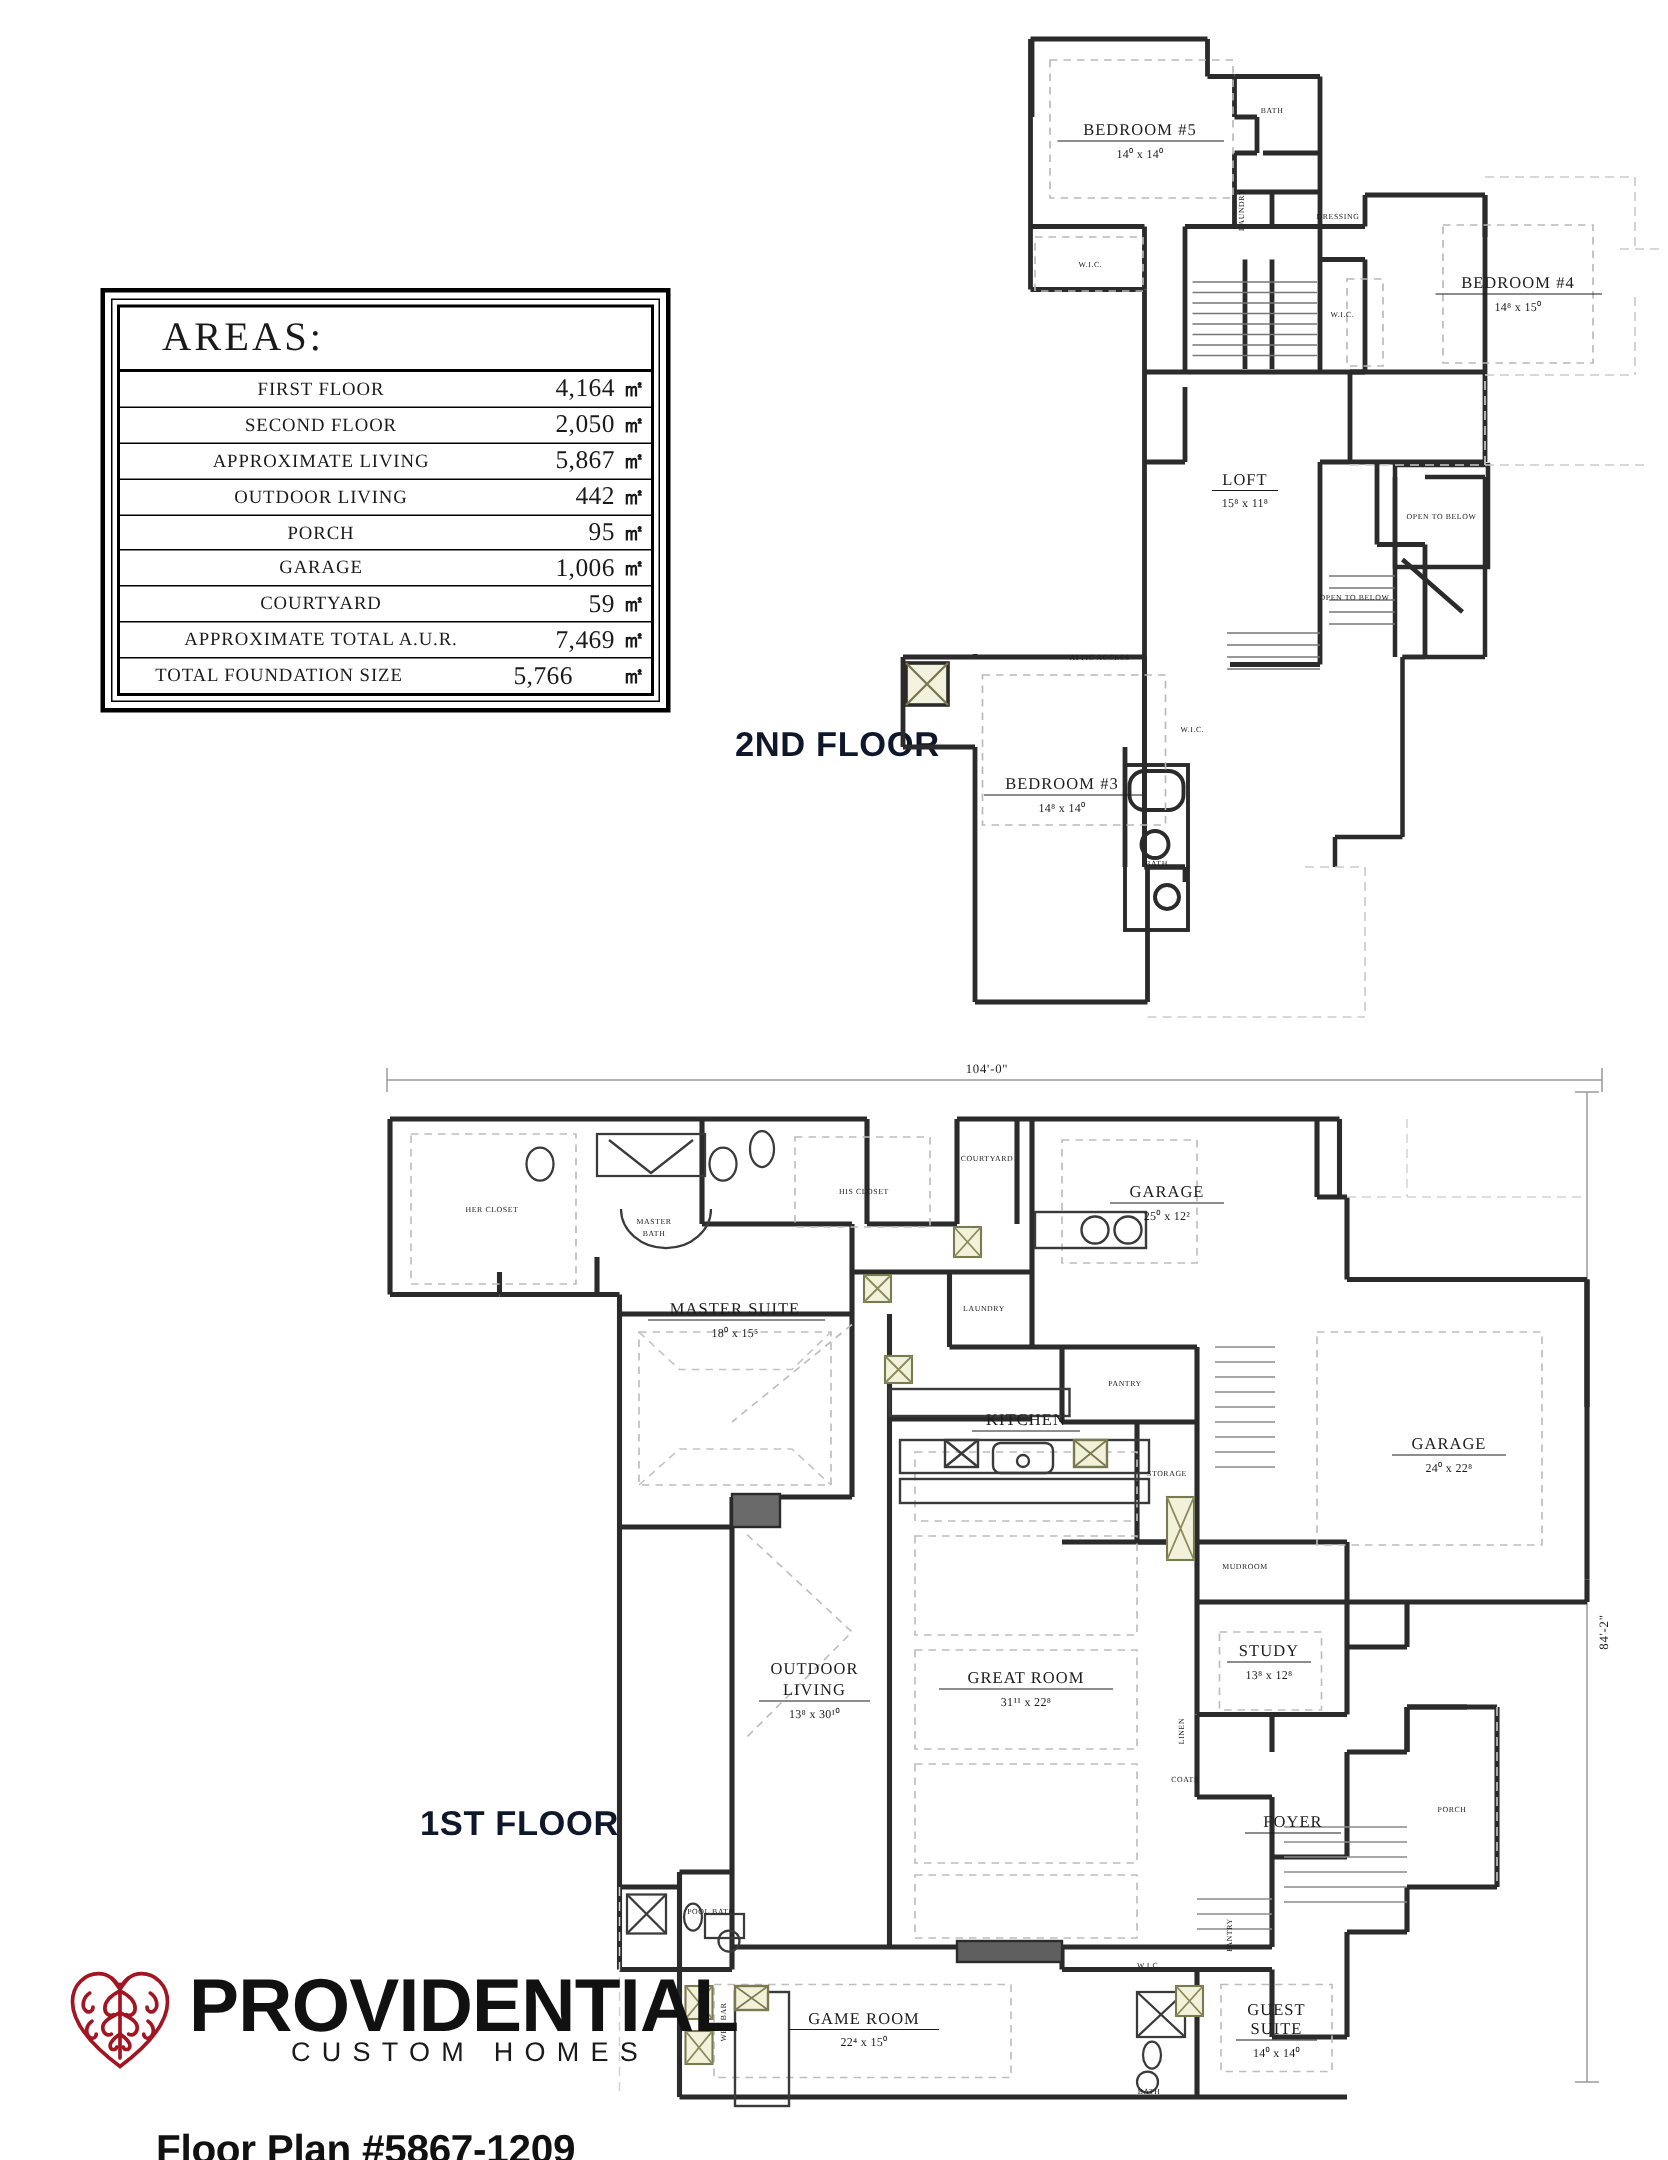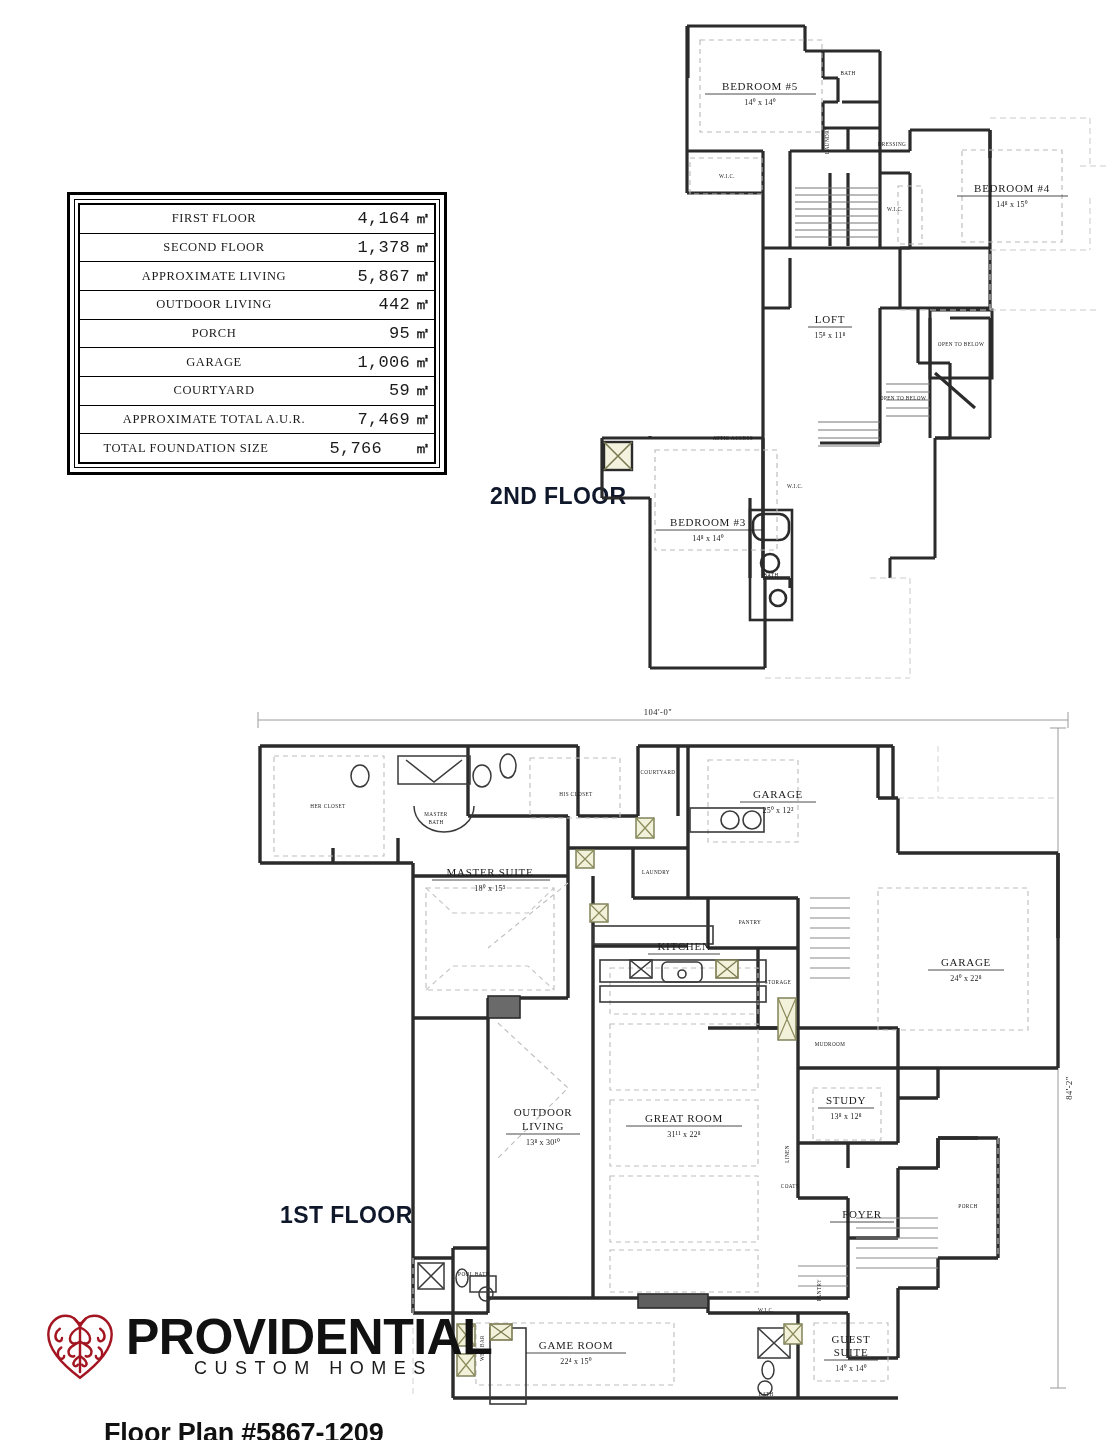--- a/index.html
+++ b/index.html
@@ -7,27 +7,27 @@
        font-family:"Liberation Serif",serif;color:#1a1a1a;}
 
   
   #areas-table{position:absolute;left:67px;top:192px;width:380px;height:283px;
        border:3px solid #000;background:#fff;box-sizing:border-box;padding:4px;}
   #areas-inner{border:1px solid #000;width:100%;height:100%;box-sizing:border-box;padding:3px;}
   #areas-inner2{border:2px solid #000;width:100%;height:100%;box-sizing:border-box;
        display:flex;flex-direction:column;}
   .areas-title{font-size:27px;letter-spacing:2px;padding:4px 0 6px 28px;
        border-bottom:2px solid #000;font-family:"Liberation Serif",serif;}
-  .areas-rows{flex:1;display:flex;flex-direction:column;justify-content:flex-end;}
+  .areas-rows{flex:1;display:flex;flex-direction:column;}
   .area-row{flex:1;display:flex;align-items:center;border-bottom:1px solid #000;
        box-sizing:border-box;padding:0 6px 0 4px;}
   .area-row:last-child{border-bottom:none;gap:28px;}
   .area-label{flex:1;text-align:center;font-size:12.5px;letter-spacing:.6px;
        white-space:nowrap;}
-  .area-value{font-size:17px;text-align:right;min-width:66px;letter-spacing:.3px;font-family:Liberation Mono, monospace;}
+  .area-value{font-size:17px;text-align:right;min-width:66px;letter-spacing:.3px;}
   .sqft-glyph{display:inline-block;width:13px;text-align:center;font-weight:bold;
        font-size:15px;margin-left:5px;font-family:"DejaVu Sans",sans-serif;}
 
   
   .floor-label{position:absolute;font-family:"Liberation Sans",sans-serif;
        font-weight:bold;font-size:23px;letter-spacing:.4px;color:#0f172a;}
   #floor-label-2nd{left:490px;top:483px;}
   #floor-label-1st{left:280px;top:1190px;margin-top:12px;}
 
   
@@ -52,29 +52,30 @@
        font-size:18px;letter-spacing:7.5px;color:#1a1a1a;}
   #plan-number{position:absolute;left:60px;top:84px;font-family:"Liberation Sans",sans-serif;
        font-weight:bold;font-size:27px;letter-spacing:-.2px;color:#111;margin-top:28px;}
 </style>
 </head>
 <body>
 
 <div id="areas-table">
   <div id="areas-inner">
     <div id="areas-inner2">
+      <div class="areas-title">AREAS:</div>
       <div class="areas-rows">
         <div class="area-row">
             <span class="area-label">FIRST FLOOR</span>
             <span class="area-value">4,164</span>
             <span class="sqft-glyph">㎡</span>
           </div>
         <div class="area-row">
             <span class="area-label">SECOND FLOOR</span>
-            <span class="area-value">1,378</span>
+            <span class="area-value">2,050</span>
             <span class="sqft-glyph">㎡</span>
           </div>
         <div class="area-row">
             <span class="area-label">APPROXIMATE LIVING</span>
             <span class="area-value">5,867</span>
             <span class="sqft-glyph">㎡</span>
           </div>
         <div class="area-row">
             <span class="area-label">OUTDOOR LIVING</span>
             <span class="area-value">442</span>

